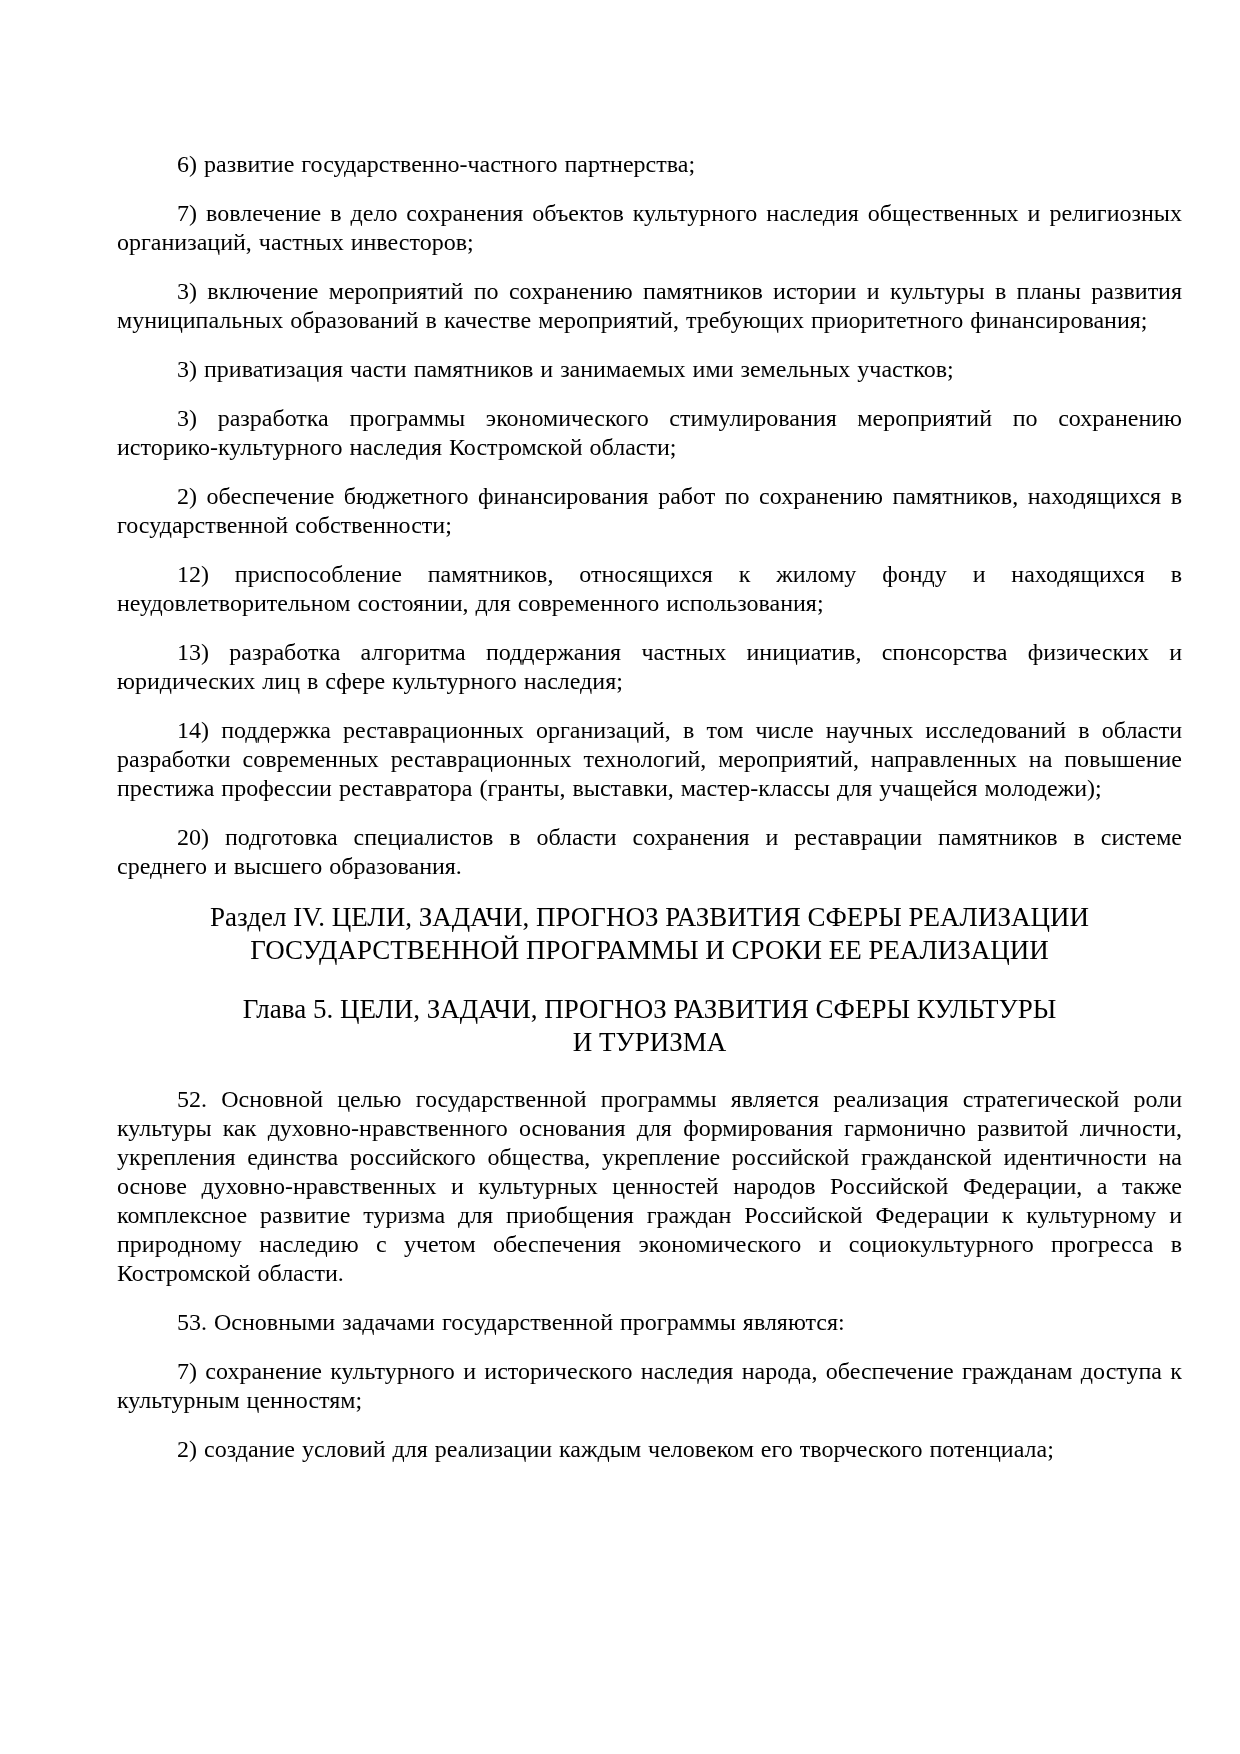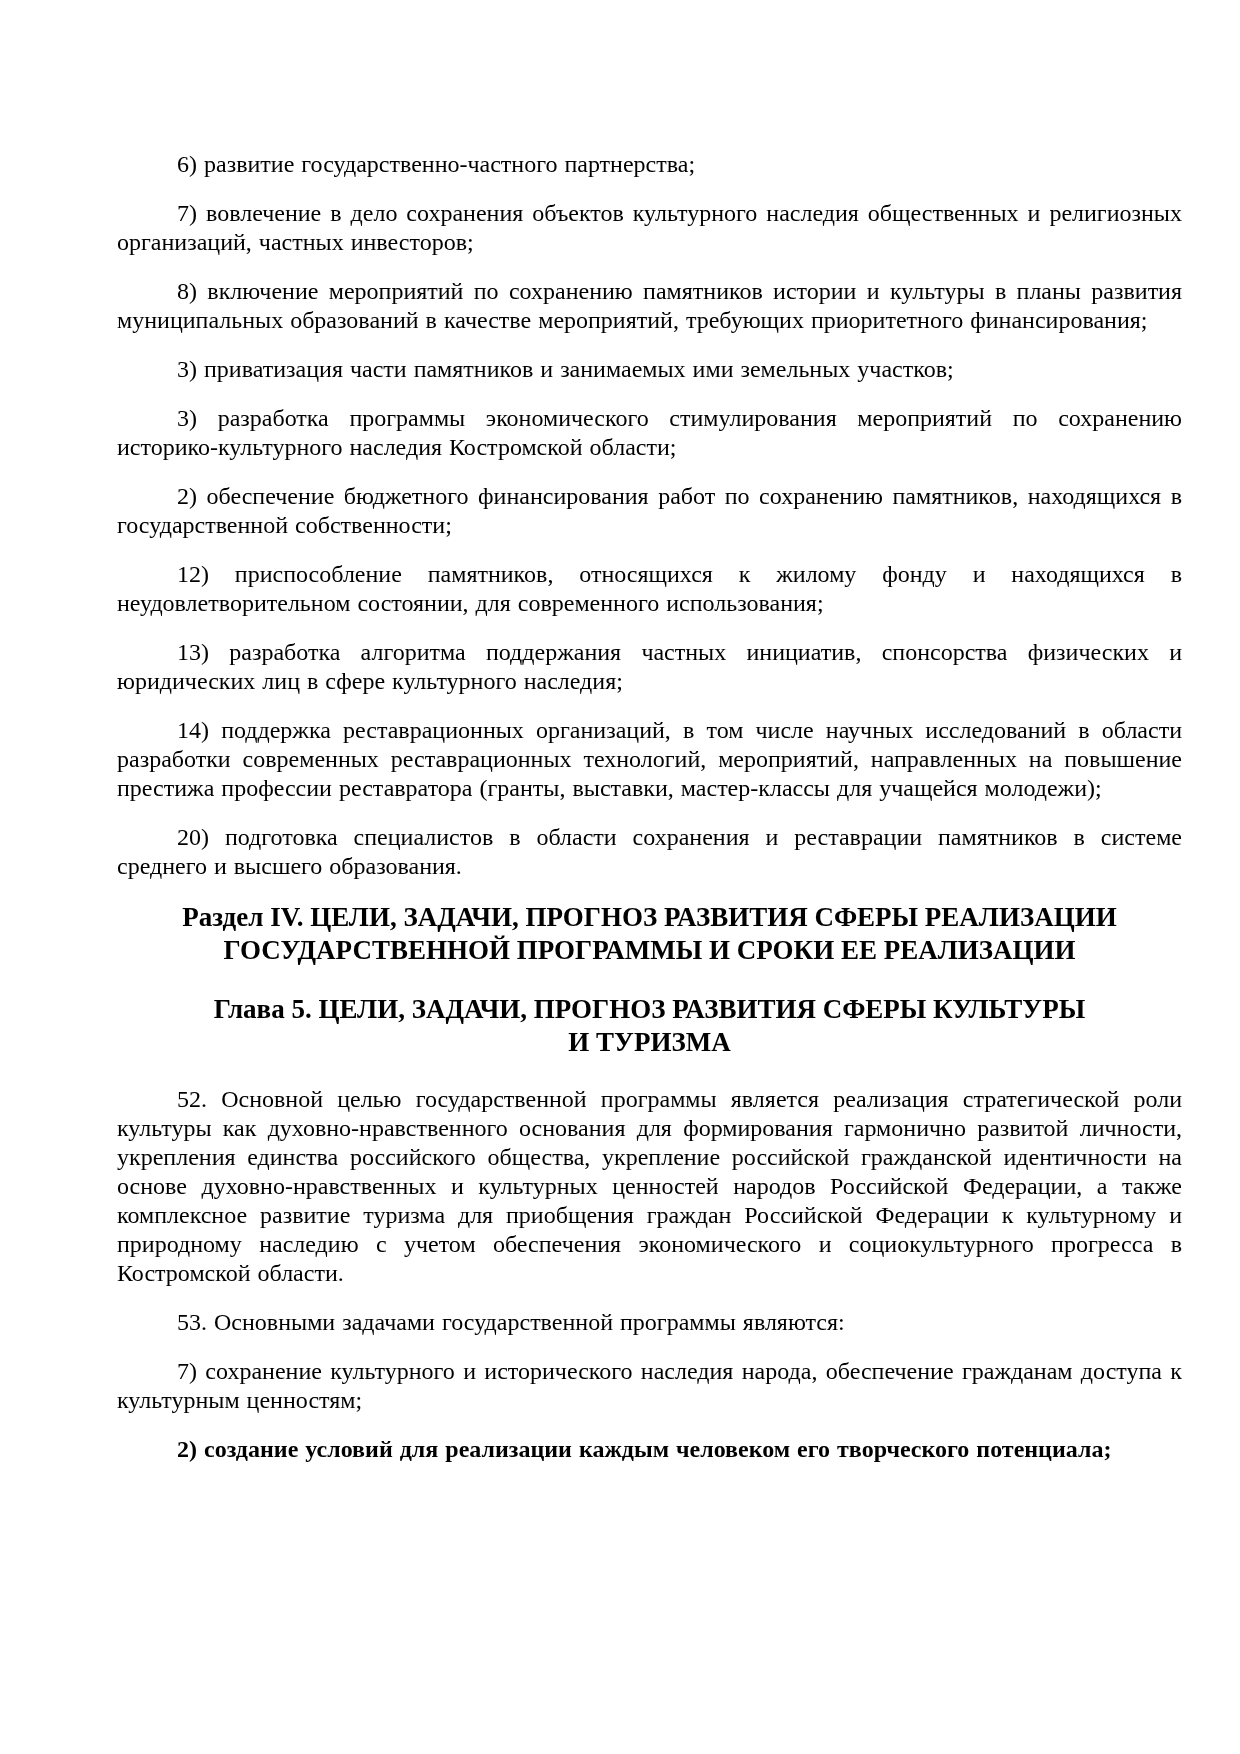--- a/index.html
+++ b/index.html
@@ -22,44 +22,43 @@
     overflow: hidden;
   }
   .para {
     margin: 0 0 20px 0;
     text-align: justify;
     text-indent: 60px;
     word-spacing: 1px;
   }
   .para:last-child {
     margin-bottom: 0;
-    font-weight: bold;
   }
   .heading {
     margin: 14px 0 26px 0;
     font-size: 27px;
     line-height: 33px;
-    font-weight: bold;
+    font-weight: normal;
     text-align: center;
     text-indent: 0;
   }
   .heading .hline {
     display: block;
   }
 </style>
 </head>
 <body>
 
 <main class="page">
 
   <p class="para">6) развитие государственно-частного партнерства;</p>
 
   <p class="para">7) вовлечение в дело сохранения объектов культурного наследия общественных и религиозных организаций, частных инвесторов;</p>
 
-  <p class="para">8) включение мероприятий по сохранению памятников истории и культуры в планы развития муниципальных образований в качестве мероприятий, требующих приоритетного финансирования;</p>
+  <p class="para">3) включение мероприятий по сохранению памятников истории и культуры в планы развития муниципальных образований в качестве мероприятий, требующих приоритетного финансирования;</p>
 
   <p class="para">3) приватизация части памятников и занимаемых ими земельных участков;</p>
 
   <p class="para">3) разработка программы экономического стимулирования мероприятий по сохранению историко-культурного наследия Костромской области;</p>
 
   <p class="para">2) обеспечение бюджетного финансирования работ по сохранению памятников, находящихся в государственной собственности;</p>
 
   <p class="para">12) приспособление памятников, относящихся к жилому фонду и находящихся в неудовлетворительном состоянии, для современного использования;</p>
 
   <p class="para">13) разработка алгоритма поддержания частных инициатив, спонсорства физических и юридических лиц в сфере культурного наследия;</p>

